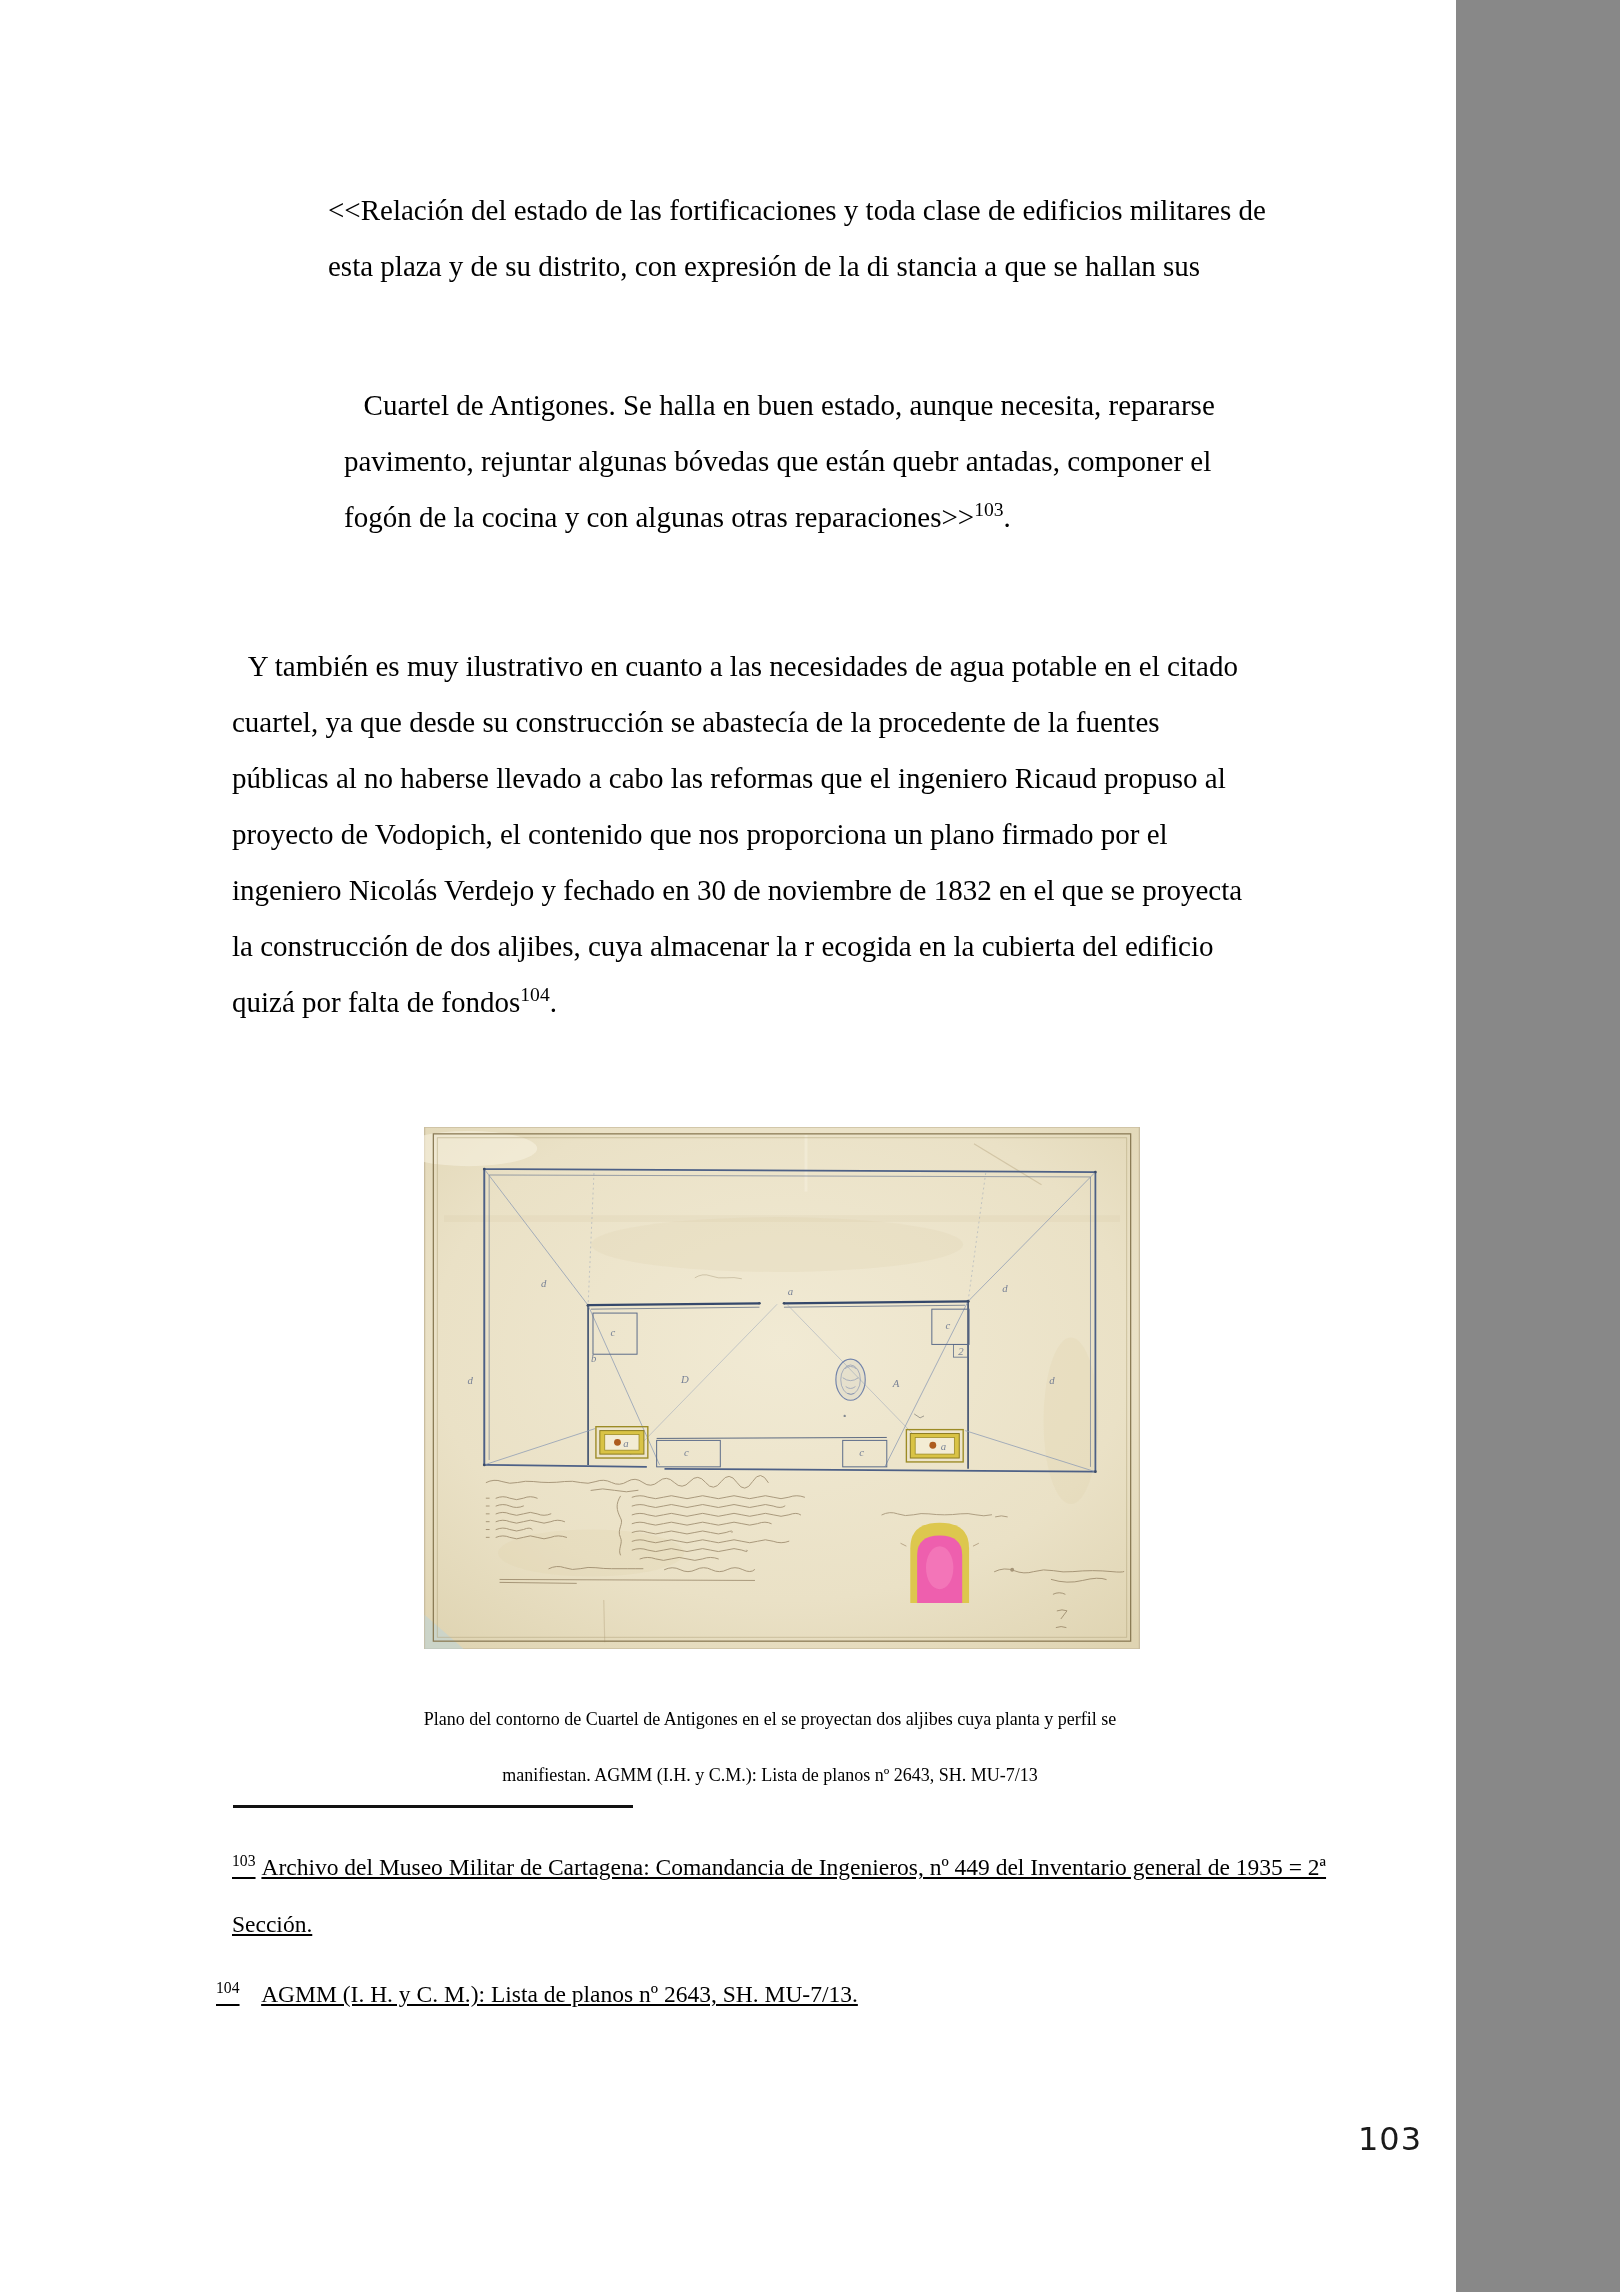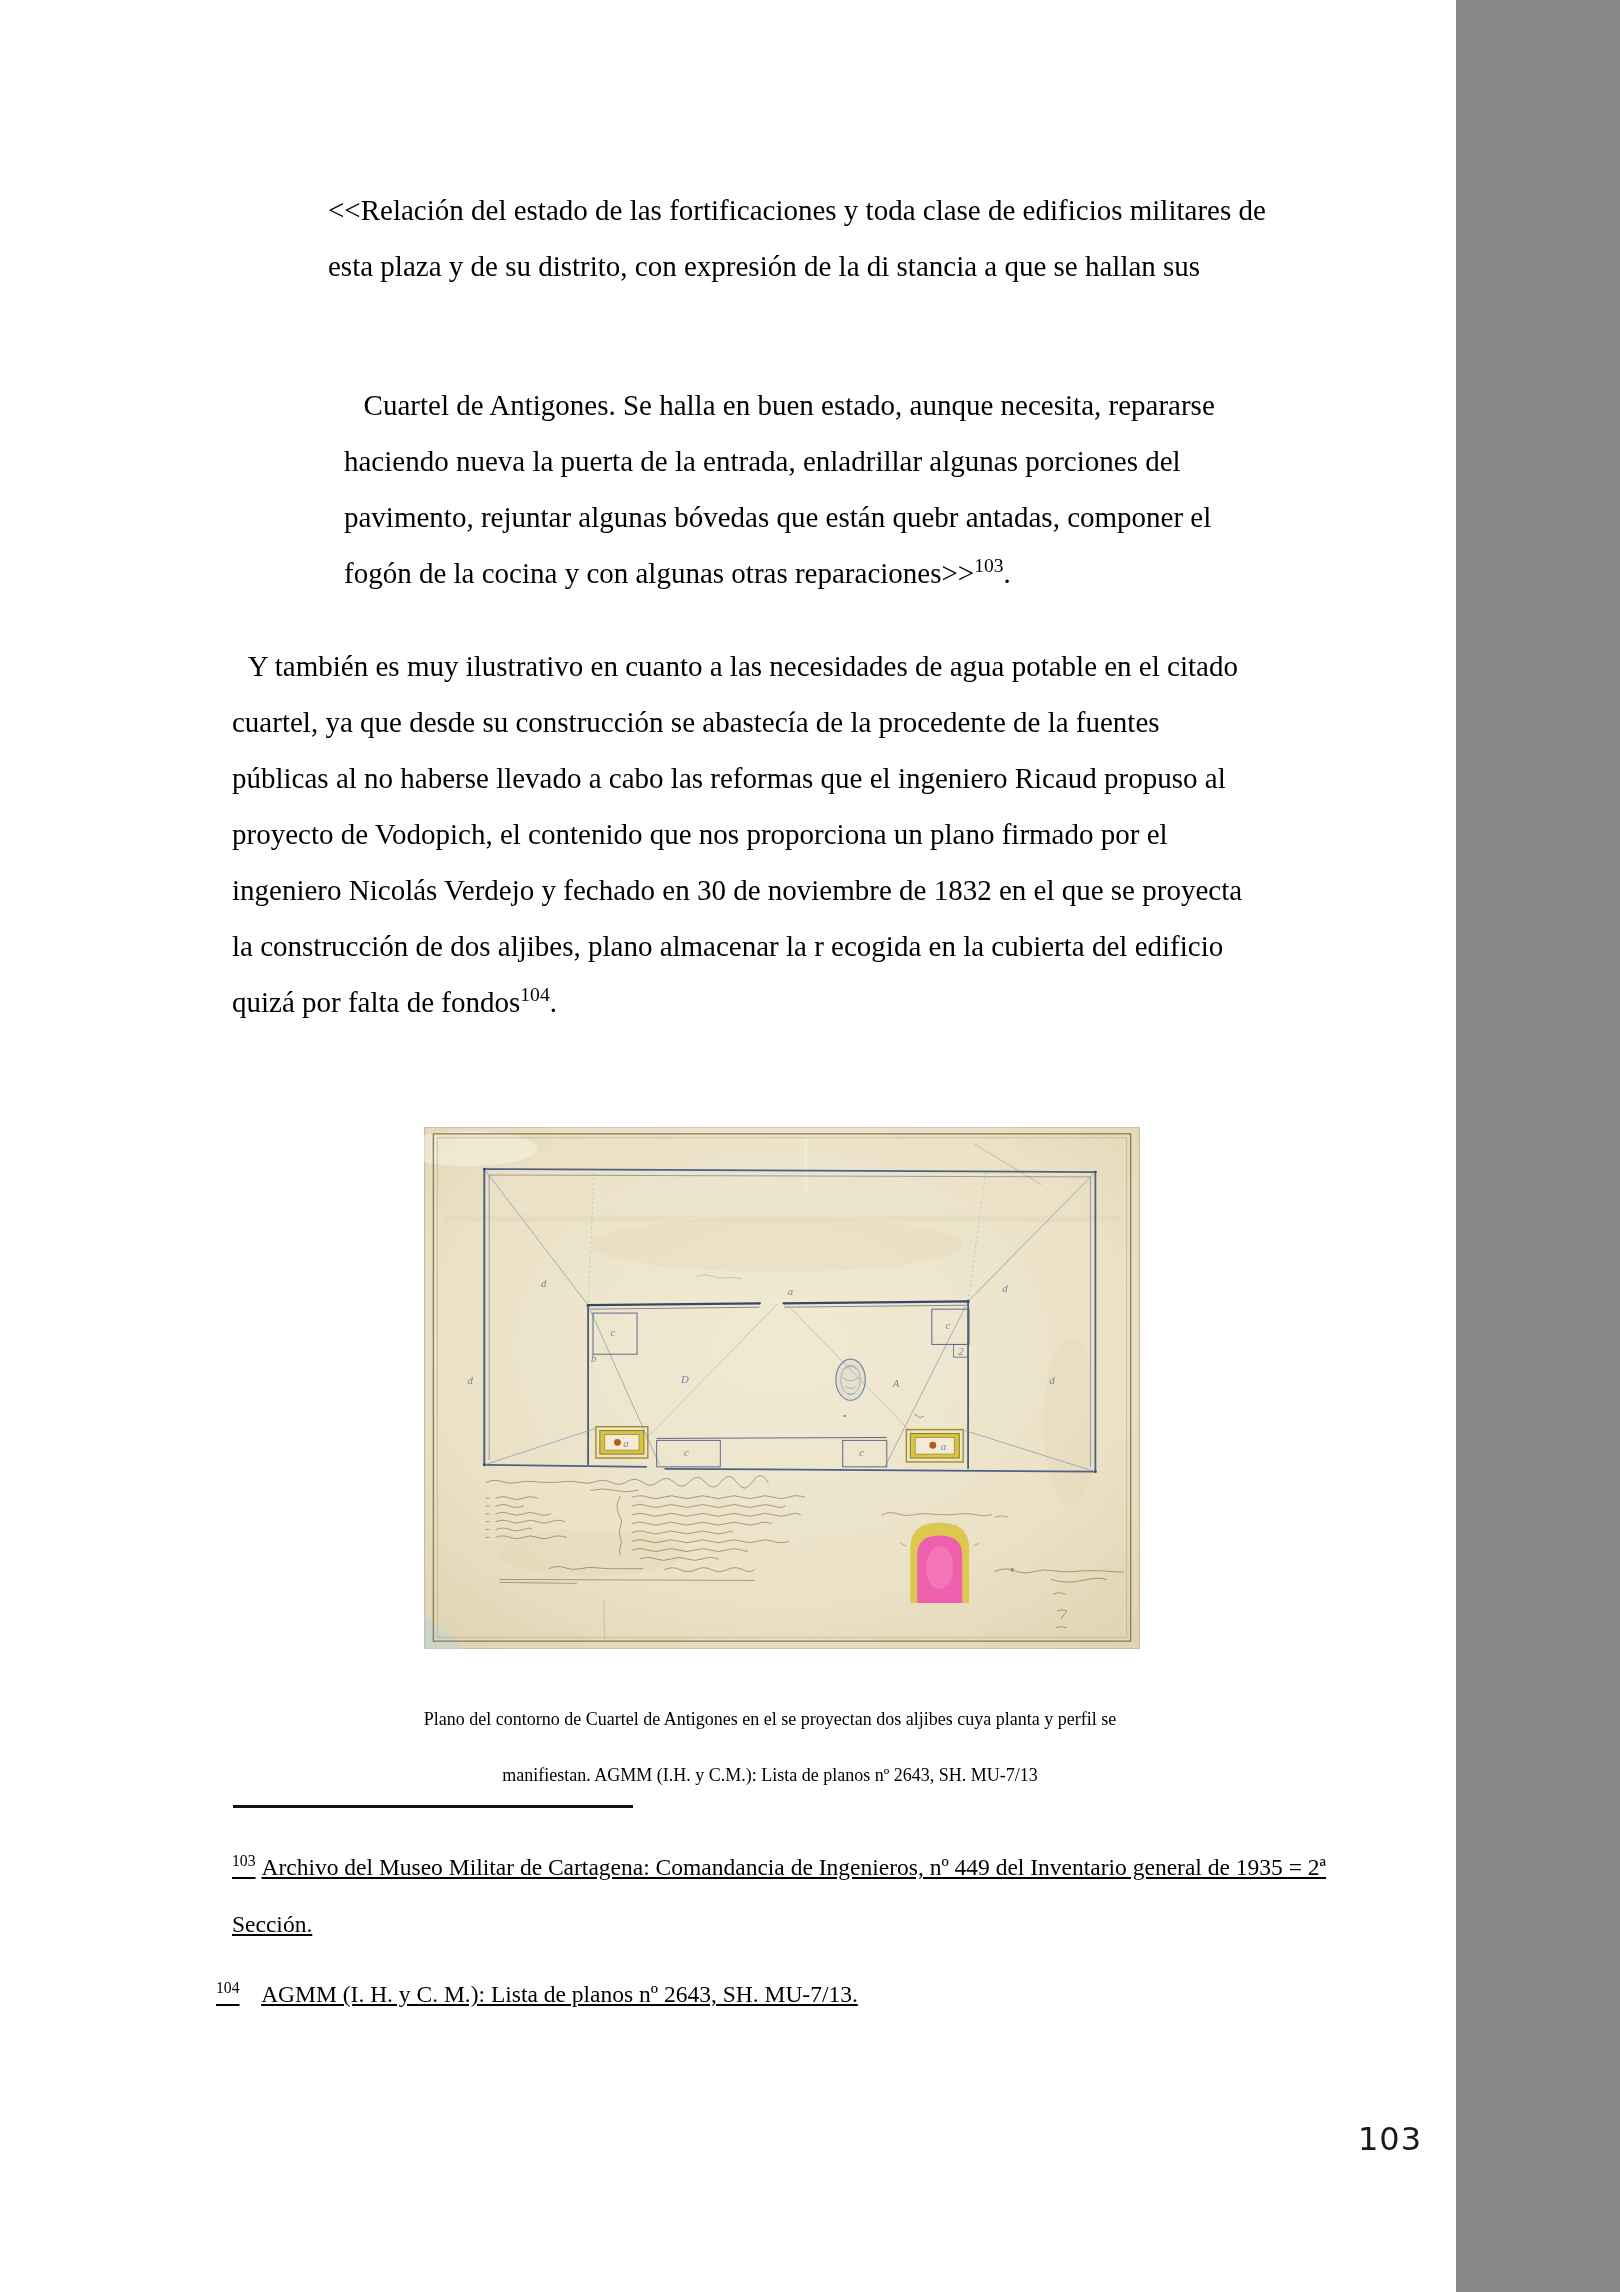--- a/index.html
+++ b/index.html
@@ -37,32 +37,31 @@
 
 <div class="page">
 
   <div class="tblock" style="left:328px; top:182px;">
     <div class="ln">&lt;&lt;Relación del estado de las fortificaciones y toda clase de edificios militares de</div>
     <div class="ln">esta plaza y de su distrito, con expresión de la di stancia a que se hallan sus</div>
   </div>
 
   <div class="tblock" style="left:344px; top:377px;">
     <div class="ln ind20">Cuartel de Antigones. Se halla en buen estado, aunque necesita, repararse</div>
-    <div class="ln">haciendo nueva la puerta de la entrada, enladrillar algunas porciones del</div>
     <div class="ln">pavimento, rejuntar algunas bóvedas que están quebr antadas, componer el</div>
     <div class="ln"><span>fogón de la cocina y con algunas otras reparaciones&gt;&gt;</span><sup class="ref">103</sup><span>.</span></div>
   </div>
 
   <div class="tblock" style="left:232px; top:638px;">
     <div class="ln ind16">Y también es muy ilustrativo en cuanto a las necesidades de agua potable en el citado</div>
     <div class="ln">cuartel, ya que desde su construcción se abastecía de la procedente de la fuentes</div>
     <div class="ln">públicas al no haberse llevado a cabo las reformas que el ingeniero Ricaud propuso al</div>
     <div class="ln">proyecto de Vodopich, el contenido que nos proporciona un plano firmado por el</div>
     <div class="ln">ingeniero Nicolás Verdejo y fechado en 30 de noviembre de 1832 en el que se proyecta</div>
-    <div class="ln">la construcción de dos aljibes, plano almacenar la r ecogida en la cubierta del edificio</div>
+    <div class="ln">la construcción de dos aljibes, cuya almacenar la r ecogida en la cubierta del edificio</div>
     <div class="ln"><span>quizá por falta de fondos</span><sup class="ref">104</sup><span>.</span></div>
   </div>
 
   <div class="figure-wrap">
     <svg width="716" height="522" viewBox="0 0 730 533" xmlns="http://www.w3.org/2000/svg">
       <defs>
         <radialGradient id="paperGrad" cx="50%" cy="42%" r="75%">
           <stop offset="0%" stop-color="#f1ead4"></stop>
           <stop offset="65%" stop-color="#eae1c6"></stop>
           <stop offset="100%" stop-color="#dfd4b2"></stop>

